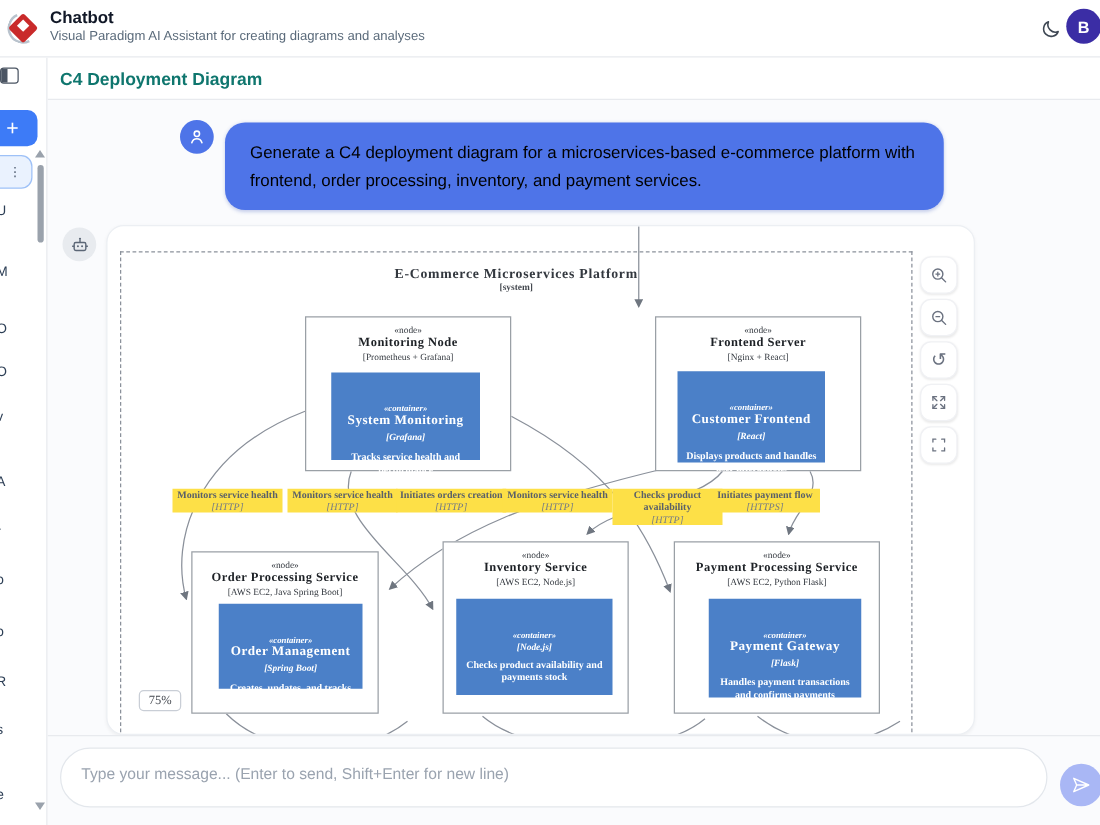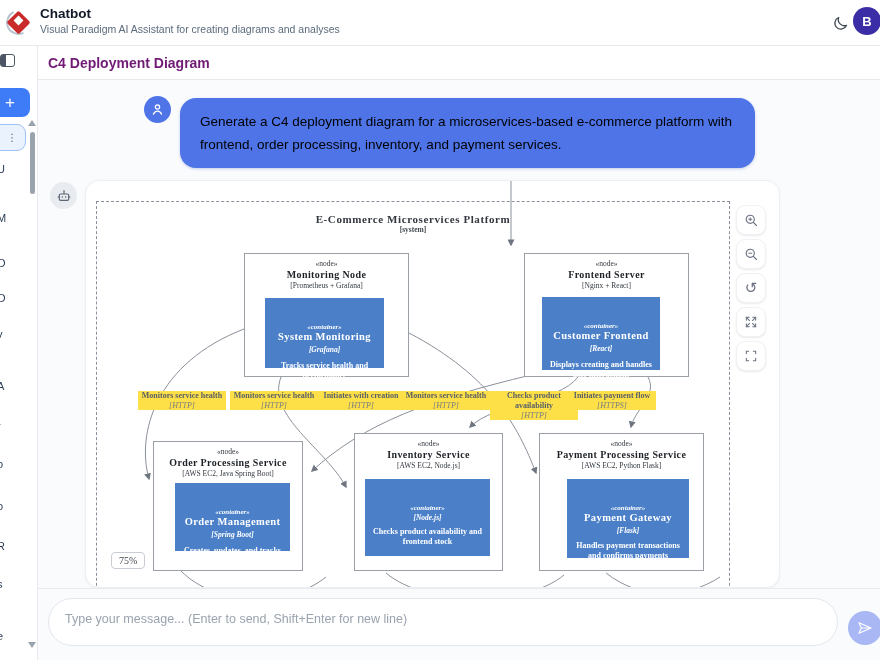--- a/index.html
+++ b/index.html
@@ -44,21 +44,21 @@
     border-left:4px solid transparent; border-right:4px solid transparent;
     border-bottom:6px solid #9aa2ac; }
   .sb-down { position:absolute; left:28px; top:596px; width:0; height:0;
     border-left:4px solid transparent; border-right:4px solid transparent;
     border-top:6px solid #9aa2ac; }
 
   
   #title-bar { position:absolute; left:38px; top:46px; width:842px; height:34px;
     background:#fff; border-bottom:1px solid #e8eaee; display:flex; align-items:center;
     padding-left:10px; z-index:10; }
-  #title-bar .t { font-size:14px; font-weight:bold; color:#701a75; }
+  #title-bar .t { font-size:14px; font-weight:bold; color:#0f766e; }
 
   
   #main { position:absolute; left:38px; top:80px; width:842px; height:508px; background:#fafbfd; }
   .user-avatar { position:absolute; left:106px; top:16px; width:27px; height:27px; border-radius:50%;
     background:#4e74e8; display:flex; align-items:center; justify-content:center; }
   .user-bubble { position:absolute; left:142px; top:18px; width:575px; border-radius:16px;
     background:#4e74e8; color:#000000; font-size:13.5px; line-height:23px; padding:12px 20px;
     box-shadow:0 1px 3px rgba(40,70,180,.25); }
   .bot-avatar { position:absolute; left:12px; top:102px; width:27px; height:27px; border-radius:50%;
     background:#e8ebef; display:flex; align-items:center; justify-content:center; }
@@ -218,21 +218,21 @@
     </div>
 
     <div class="node-box" style="left:438px;top:72px;width:165px;height:124px">
       <div class="stereo">«node»</div>
       <div class="nname">Frontend Server</div>
       <div class="ntech">[Nginx + React]</div>
       <div class="container-box" style="left:17px;top:43px;width:118px;height:73px">
         <div class="cstereo">«container»</div>
         <div class="cname">Customer Frontend</div>
         <div class="ctech">[React]</div>
-        <div class="cdesc">Displays creating and handles user interactions</div>
+        <div class="cdesc">Displays products and handles user interactions</div>
       </div>
     </div>
 
     <div class="node-box" style="left:67px;top:260px;width:150px;height:130px">
       <div class="stereo">«node»</div>
       <div class="nname">Order Processing Service</div>
       <div class="ntech">[AWS EC2, Java Spring Boot]</div>
       <div class="container-box" style="left:21px;top:41px;width:115px;height:68px">
         <div class="cstereo">«container»</div>
         <div class="cname">Order Management</div>
@@ -241,21 +241,21 @@
       </div>
     </div>
 
     <div class="node-box" style="left:268px;top:252px;width:149px;height:138px">
       <div class="stereo">«node»</div>
       <div class="nname">Inventory Service</div>
       <div class="ntech">[AWS EC2, Node.js]</div>
       <div class="container-box" style="left:10px;top:45px;width:125px;height:77px">
         <div class="cstereo">«container»</div>
         <div class="ctech">[Node.js]</div>
-        <div class="cdesc" style="margin-top:5px">Checks product availability and frontend stock</div>
+        <div class="cdesc" style="margin-top:5px">Checks product availability and payments stock</div>
       </div>
     </div>
 
     <div class="node-box" style="left:453px;top:252px;width:165px;height:138px">
       <div class="stereo">«node»</div>
       <div class="nname">Payment Processing Service</div>
       <div class="ntech">[AWS EC2, Python Flask]</div>
       <div class="container-box" style="left:27px;top:45px;width:122px;height:79px">
         <div class="cstereo">«container»</div>
         <div class="cname">Payment Gateway</div>
@@ -266,21 +266,21 @@
 
     <div class="edge-label" style="left:52px">
       <div class="el">Monitors service health</div>
       <div class="ep">[HTTP]</div>
     </div>
     <div class="edge-label" style="left:144px">
       <div class="el">Monitors service health</div>
       <div class="ep">[HTTP]</div>
     </div>
     <div class="edge-label" style="left:231px">
-      <div class="el">Initiates with creation</div>
+      <div class="el">Initiates orders creation</div>
       <div class="ep">[HTTP]</div>
     </div>
     <div class="edge-label" style="left:316px">
       <div class="el">Monitors service health</div>
       <div class="ep">[HTTP]</div>
     </div>
     <div class="edge-label" style="left:404px">
       <div class="el">Checks product availability</div>
       <div class="ep">[HTTP]</div>
     </div>

